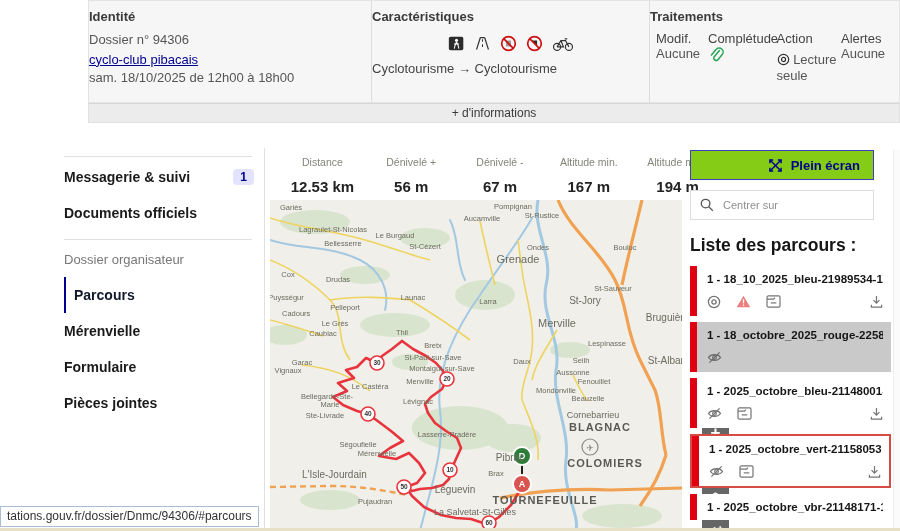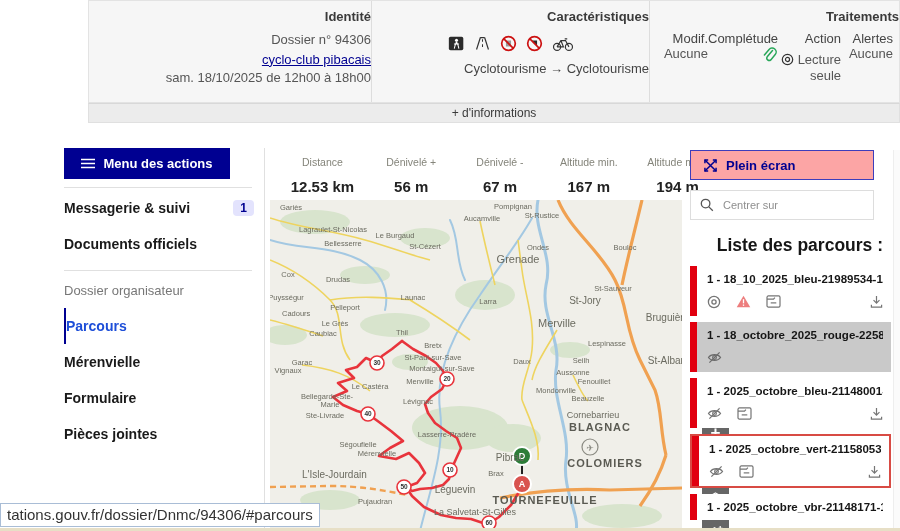--- a/index.html
+++ b/index.html
@@ -2,21 +2,21 @@
 <html><head>
 <meta charset="utf-8">
 <style>
   html,body{margin:0;padding:0;background:#fff;}
   .screen{position:relative;width:900px;height:531px;overflow:hidden;background:#fff;
           font-family:"Liberation Sans",sans-serif;color:#161616;}
   
   .topbar{position:absolute;left:88px;top:0;right:0;height:103px;background:#f6f6f6;
           border:1px solid #e3e3e3;box-sizing:border-box;display:grid;
           grid-template-columns:282px 278px 1fr;}
-  .hsec{padding-top:8px;text-align:right;}
+  .hsec{padding-top:8px;text-align:left;}
   .hsec+.hsec{border-left:1px solid #ddd;}
   .hsec-title{font-size:13px;font-weight:bold;color:#3a3a3a;margin-bottom:7px;}
   .hline{font-size:13px;color:#555;line-height:1.45;}
   .hlink{color:#000091;text-decoration:underline;font-weight:500;cursor:pointer;font-size:13px;}
   .hdate{font-size:13px;color:#555;margin-top:2px;}
   .car-icons{display:flex;justify-content:center;align-items:center;gap:9px;margin:11px 0 9px;}
   .car-type{font-size:13px;color:#444;}
   .trait-cols{display:flex;justify-content:space-evenly;padding:0 6px;margin-top:2px;}
   .tcol{font-size:13px;color:#444;min-width:52px;}
   .tcol .tval{color:#555;font-size:13px;line-height:1.2;}
@@ -26,54 +26,54 @@
   
   .sidebar{position:absolute;left:62px;top:148px;width:203px;height:383px;
            border-right:1px solid #e0e0e0;box-sizing:border-box;}
   .menu-btn{width:166px;height:31px;background:#000091;color:#fff;display:flex;align-items:center;
             justify-content:center;gap:8px;font-size:13px;font-weight:bold;cursor:pointer;margin-left:2px;}
   .side-sep{border:none;border-top:1px solid #e0e0e0;margin:8px 12px 0 2px;}
   .side-list{list-style:none;margin:0;padding:2px 0 0 2px;}
   .side-item{display:flex;align-items:center;justify-content:space-between;padding:10px 10px 10px 0;
              font-size:14px;font-weight:bold;color:#1a1a1a;cursor:pointer;}
   .side-item.muted{color:#777;font-weight:normal;font-size:13px;}
-  .side-item.active{color:#1d4ed8;border-left:2px solid #000091;padding-left:0;}
+  .side-item.active{color:#0f172a;border-left:2px solid #000091;padding-left:8px;}
   .badge{background:#e3e3fd;color:#000091;font-size:12px;font-weight:bold;border-radius:4px;
          padding:1px 7px;}
   
   .map-panel{position:absolute;left:270px;top:150px;width:460px;height:381px;background:#fff;}
   .stats{height:50px;display:flex;align-items:center;justify-content:space-between;padding:0 8px;}
   .stat{flex:1;text-align:center;}
   .stat .lbl{font-size:10.5px;color:#84847a;}
   .stat .val{font-size:15px;font-weight:bold;color:#222;margin-top:10px;}
   #map-svg{display:block;background:#f0efe9;}
   .map-ctrls{position:absolute;right:1px;top:235px;width:27px;display:flex;flex-direction:column;gap:3px;}
   .mbtn{width:27px;height:30px;background:rgba(68,68,68,.82);color:#fff;display:flex;align-items:center;
         justify-content:center;border-radius:2px;cursor:pointer;font-size:17px;font-weight:bold;}
   
   .right-panel{position:absolute;left:690px;top:150px;width:201px;}
-  .fs-btn{width:184px;height:30px;border:1px solid #3d3dbb;background:#fca5a5;color:#000091;display:flex;
-          align-items:center;gap:9px;padding:0 13px;box-sizing:border-box;font-size:13px;font-weight:bold;cursor:pointer;}
+  .fs-btn{width:184px;height:30px;border:1px solid #3d3dbb;background:#84cc16;color:#000091;display:flex;
+          align-items:center;gap:9px;padding:0 13px;box-sizing:border-box;font-size:13px;font-weight:bold;cursor:pointer;justify-content:flex-end;}
   .search-box{width:184px;height:30px;border:1px solid #ddd;background:#fff;display:flex;align-items:center;
               gap:7px;padding:0 9px;box-sizing:border-box;margin-top:10px;}
   .search-box input{border:none;outline:none;flex:1;font-size:11px;color:#333;min-width:0;
                     font-family:"Liberation Sans",sans-serif;}
   .search-box input::placeholder{color:#8f8f8f;}
-  .list-title{font-size:17.5px;font-weight:bold;color:#161616;margin:15px 8px 10px;text-align:right;}
+  .list-title{font-size:17.5px;font-weight:bold;color:#161616;margin:15px 0 10px;}
   .p-item{position:relative;margin-bottom:6px;padding:7px 8px 7px 17px;background:#fff;cursor:pointer;box-sizing:border-box;}
   .p-item::before{content:'';position:absolute;left:0;top:0;bottom:0;width:7px;background:#e1000f;}
   .p-item .t{font-size:11.5px;font-weight:bold;color:#161616;white-space:nowrap;overflow:hidden;}
   .p-icons{display:flex;align-items:center;gap:15px;margin-top:9px;min-height:15px;}
   .p-icons .sp{flex:1;}
   .p-item.gray{background:#c9c9c9;}
   .p-item.redsel{border:2px solid #d84b44;}
   .icn{display:inline-flex;align-items:center;}
   
   .status-bar{position:absolute;left:0;bottom:4px;background:#fff;border:1px solid #a9bdd6;
-              font-size:15px;color:#333;padding:2px 6px 3px;white-space:nowrap;}
+              font-size:12px;color:#333;padding:2px 6px 3px;white-space:nowrap;}
   .bottom-strip{position:absolute;left:0;right:0;bottom:0;height:3px;background:#e7dfc6;}
   .scroll-hint{position:absolute;right:0;top:150px;width:6px;height:381px;background:#fbfbfb;border-left:1px solid #eee;}
 </style>
 </head>
 <body>
 
 <div class="screen">
 
   <header class="topbar">
     <section class="hsec">
@@ -158,28 +158,20 @@
           <div class="tval">Aucune</div>
         </div>
       </div>
     </section>
   </header>
   <div class="moreinfo">
     <span>+ d'informations</span>
   </div>
 
   <aside class="sidebar">
-    <div class="menu-btn">
-      <span class="icn">
-        <svg width="14" height="11" viewBox="0 0 14 11">
-            <path d="M0 1.5 H14 M0 5.5 H14 M0 9.5 H14" stroke="#fff" stroke-width="1.6"></path>
-          </svg>
-      </span>
-      <span>Menu des actions</span>
-    </div>
     <hr class="side-sep">
     <ul class="side-list">
       <li class="side-item">
         <span>Messagerie &amp; suivi</span>
         <span class="badge">1</span>
       </li>
       <li class="side-item">
         <span>Documents officiels</span>
       </li>
     </ul>

